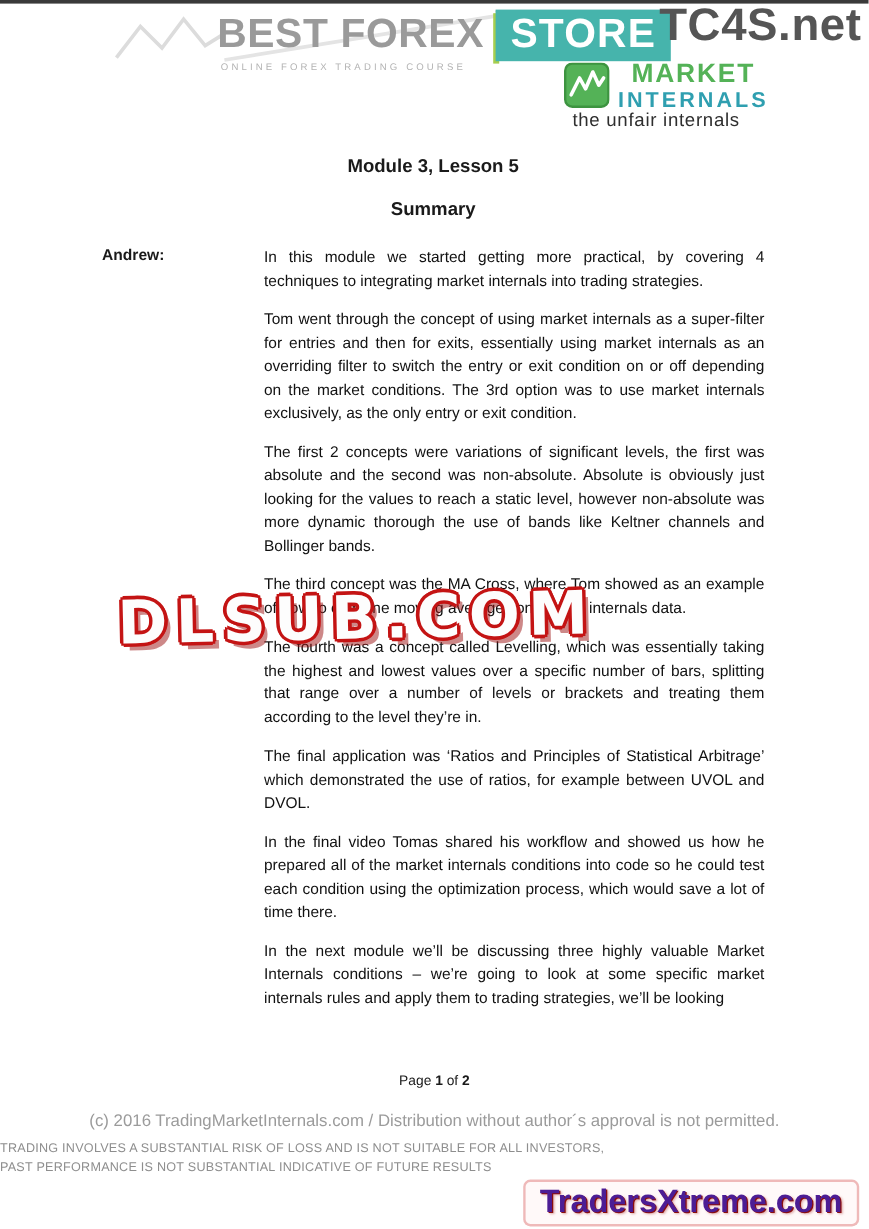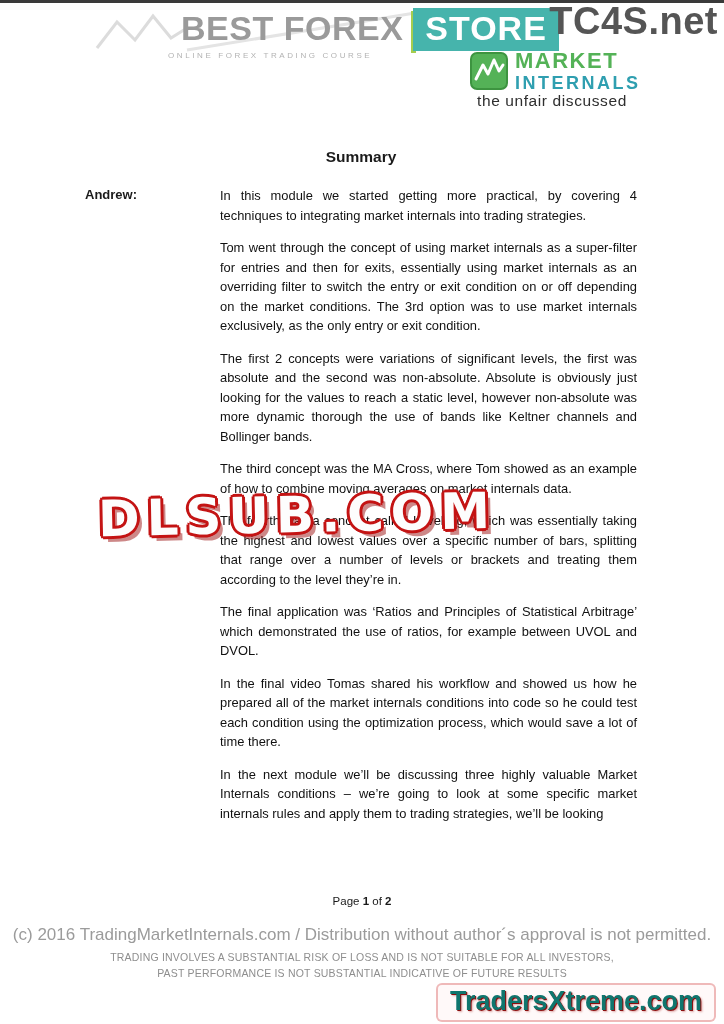--- a/index.html
+++ b/index.html
@@ -8,26 +8,26 @@
   .top-rule{position:absolute;top:0;left:0;right:0;height:3px;background:#3a3a3a;}
 
   
   .store-logo{position:absolute;left:95px;top:8px;width:430px;height:46px;}
   .logo-chart{position:absolute;left:0;top:0;}
   .store-text{position:absolute;left:86px;top:0;font-weight:bold;font-size:34px;
               letter-spacing:.5px;color:#9a9a9a;white-space:nowrap;}
   .store-text .gap{display:inline-block;width:10px;}
   .store-badge{display:inline-block;background:#46b4ac;color:#ffffff;padding:1px 12px 3px 12px;
                margin-left:10px;letter-spacing:1px;}
-  .store-tagline{position:absolute;left:168px;top:51px;font-size:8px;letter-spacing:2.6px;
+  .store-tagline{position:absolute;left:184px;top:51px;font-size:8px;letter-spacing:2.6px;
                  color:#b3b3b3;white-space:nowrap;}
   .tc4s{position:absolute;right:6px;top:0;font-size:38px;font-weight:bold;color:#555555;
         letter-spacing:.5px;white-space:nowrap;margin-left:47px;}
   .mi-logo{position:absolute;left:470px;top:50px;display:flex;align-items:center;gap:7px;}
-  .mi-words{line-height:1;}
+  .mi-words{line-height:1;text-align:center;}
   .mi-market{font-size:22px;font-weight:bold;color:#54b257;letter-spacing:1.5px;}
   .mi-internals{font-size:18px;font-weight:bold;color:#2f9fb0;letter-spacing:2.5px;margin-top:2px;}
   .mi-tagline{position:absolute;left:477px;top:92px;font-size:15.5px;color:#2e2e2e;
               letter-spacing:.6px;white-space:nowrap;}
 
   
   .doc{position:absolute;left:85px;right:87px;top:130px;}
   .doc-title{text-align:center;font-size:15.5px;font-weight:bold;margin:0;}
   .doc-subtitle{text-align:center;font-size:15.5px;font-weight:bold;margin:18px 0 0 0;}
   .content{display:flex;margin-top:20px;}
@@ -40,24 +40,24 @@
   .watermark{position:absolute;left:98px;top:486px;font-family:"DejaVu Sans", sans-serif;
              font-weight:bold;font-size:50px;letter-spacing:7px;color:#fdfdfd;
              transform:rotate(-1.2deg);white-space:nowrap;
              text-shadow:
                -2px -2px 0 #c41414, 2px -2px 0 #c41414, -2px 2px 0 #c41414, 2px 2px 0 #c41414,
                -3px 0 0 #c41414, 3px 0 0 #c41414, 0 -3px 0 #c41414, 0 3px 0 #c41414,
                5px 6px 0 rgba(155,18,18,.5);}
 
   
   .page-num{position:absolute;top:895px;left:0;right:0;text-align:center;font-size:11.5px;color:#1a1a1a;}
-  .copyright{position:absolute;top:925px;left:0;right:0;text-align:center;font-size:17px;color:#9b9b9b;}
-  .disclaimer{position:absolute;top:949px;left:0;right:0;text-align:center;font-size:10.5px;
+  .copyright{position:absolute;top:925px;left:0;right:0;text-align:center;font-size:14px;color:#9b9b9b;}
+  .disclaimer{position:absolute;top:949px;left:0;right:0;font-size:10.5px;
               color:#8e8e8e;line-height:16px;letter-spacing:.2px;}
-  .stamp{position:absolute;right:8px;top:983px;font-size:27px;font-weight:bold;color:#0f766e;
+  .stamp{position:absolute;right:8px;top:983px;font-size:27px;font-weight:bold;color:#4c1d95;
          font-style:normal;text-shadow:1px 1px 0 #8a0e0e, 2px 2px 2px rgba(160,20,20,.35);
          border:2px solid rgba(214,90,90,.4);border-radius:6px;padding:1px 12px 3px 12px;
          background:rgba(255,240,240,.4);white-space:nowrap;}
 </style>
 </head>
 <body>
 
 <div class="page">
   <div class="top-rule"></div>
 
@@ -78,23 +78,24 @@
   <div class="mi-logo">
     <svg width="38" height="38" viewBox="0 0 38 38">
       <rect x="1" y="1" width="36" height="36" rx="6" fill="#54b257" stroke="#3d9440" stroke-width="2"></rect>
       <polyline points="6,27 13,13 18,22 24,8 29,19 33,13" fill="none" stroke="#ffffff" stroke-width="3" stroke-linecap="round" stroke-linejoin="round"></polyline>
     </svg>
     <div class="mi-words">
       <div class="mi-market">MARKET</div>
       <div class="mi-internals">INTERNALS</div>
     </div>
   </div>
-  <div class="mi-tagline">the unfair discussed</div>
+  <div class="mi-tagline">the unfair internals</div>
 
   <div class="doc">
+    <h1 class="doc-title">Module 3, Lesson 5</h1>
     <h2 class="doc-subtitle">Summary</h2>
     <div class="content">
       <div class="speaker">Andrew:</div>
       <div class="paragraphs">
         <p>In this module we started getting more practical, by covering 4 techniques to integrating market internals into trading strategies.</p>
         <p>Tom went through the concept of using market internals as a super-filter for entries and then for exits, essentially using market internals as an overriding filter to switch the entry or exit condition on or off depending on the market conditions. The 3rd option was to use market internals exclusively, as the only entry or exit condition.</p>
         <p>The first 2 concepts were variations of significant levels, the first was absolute and the second was non-absolute. Absolute is obviously just looking for the values to reach a static level, however non-absolute was more dynamic thorough the use of bands like Keltner channels and Bollinger bands.</p>
         <p>The third concept was the MA Cross, where Tom showed as an example of how to combine moving averages on market internals data.</p>
         <p>The fourth was a concept called Levelling, which was essentially taking the highest and lowest values over a specific number of bars, splitting that range over a number of levels or brackets and treating them according to the level they’re in.</p>
         <p>The final application was ‘Ratios and Principles of Statistical Arbitrage’ which demonstrated the use of ratios, for example between UVOL and DVOL.</p>

